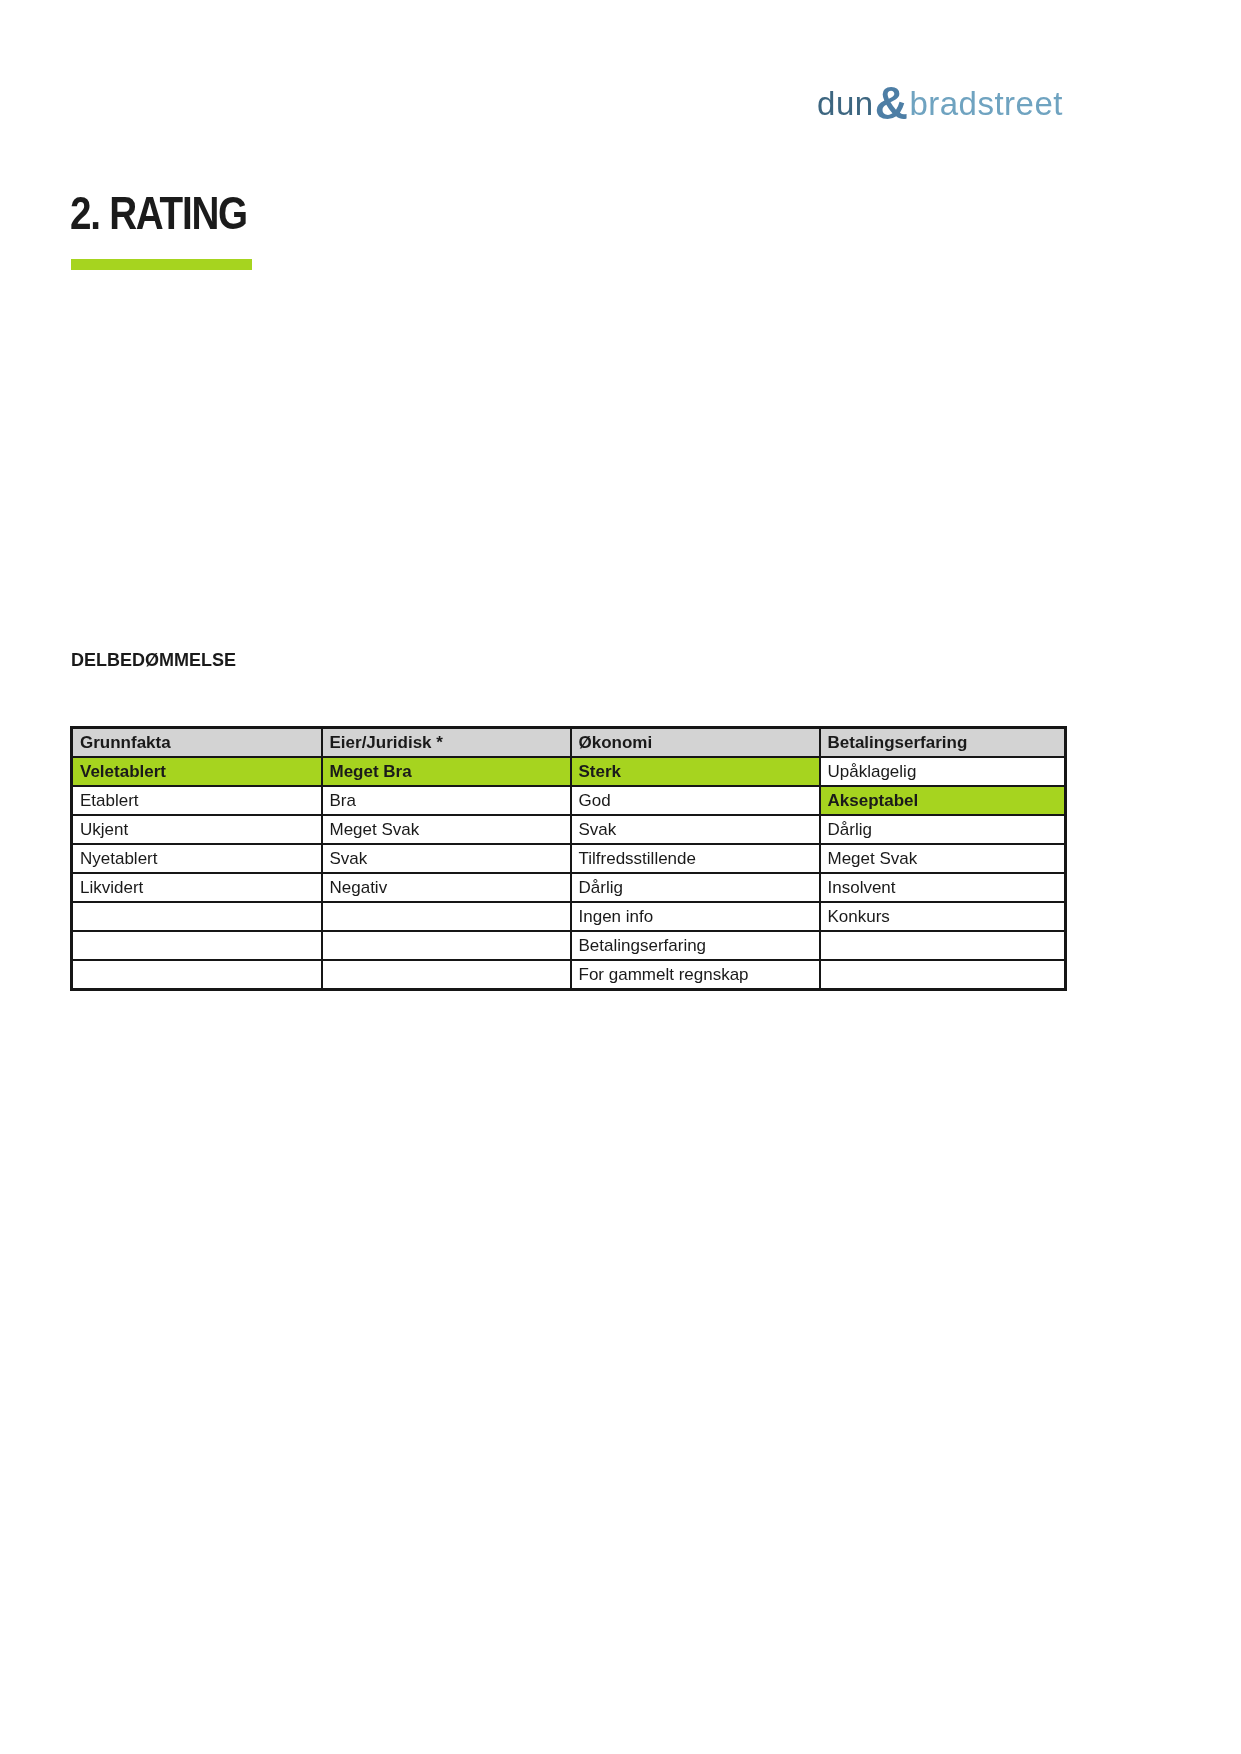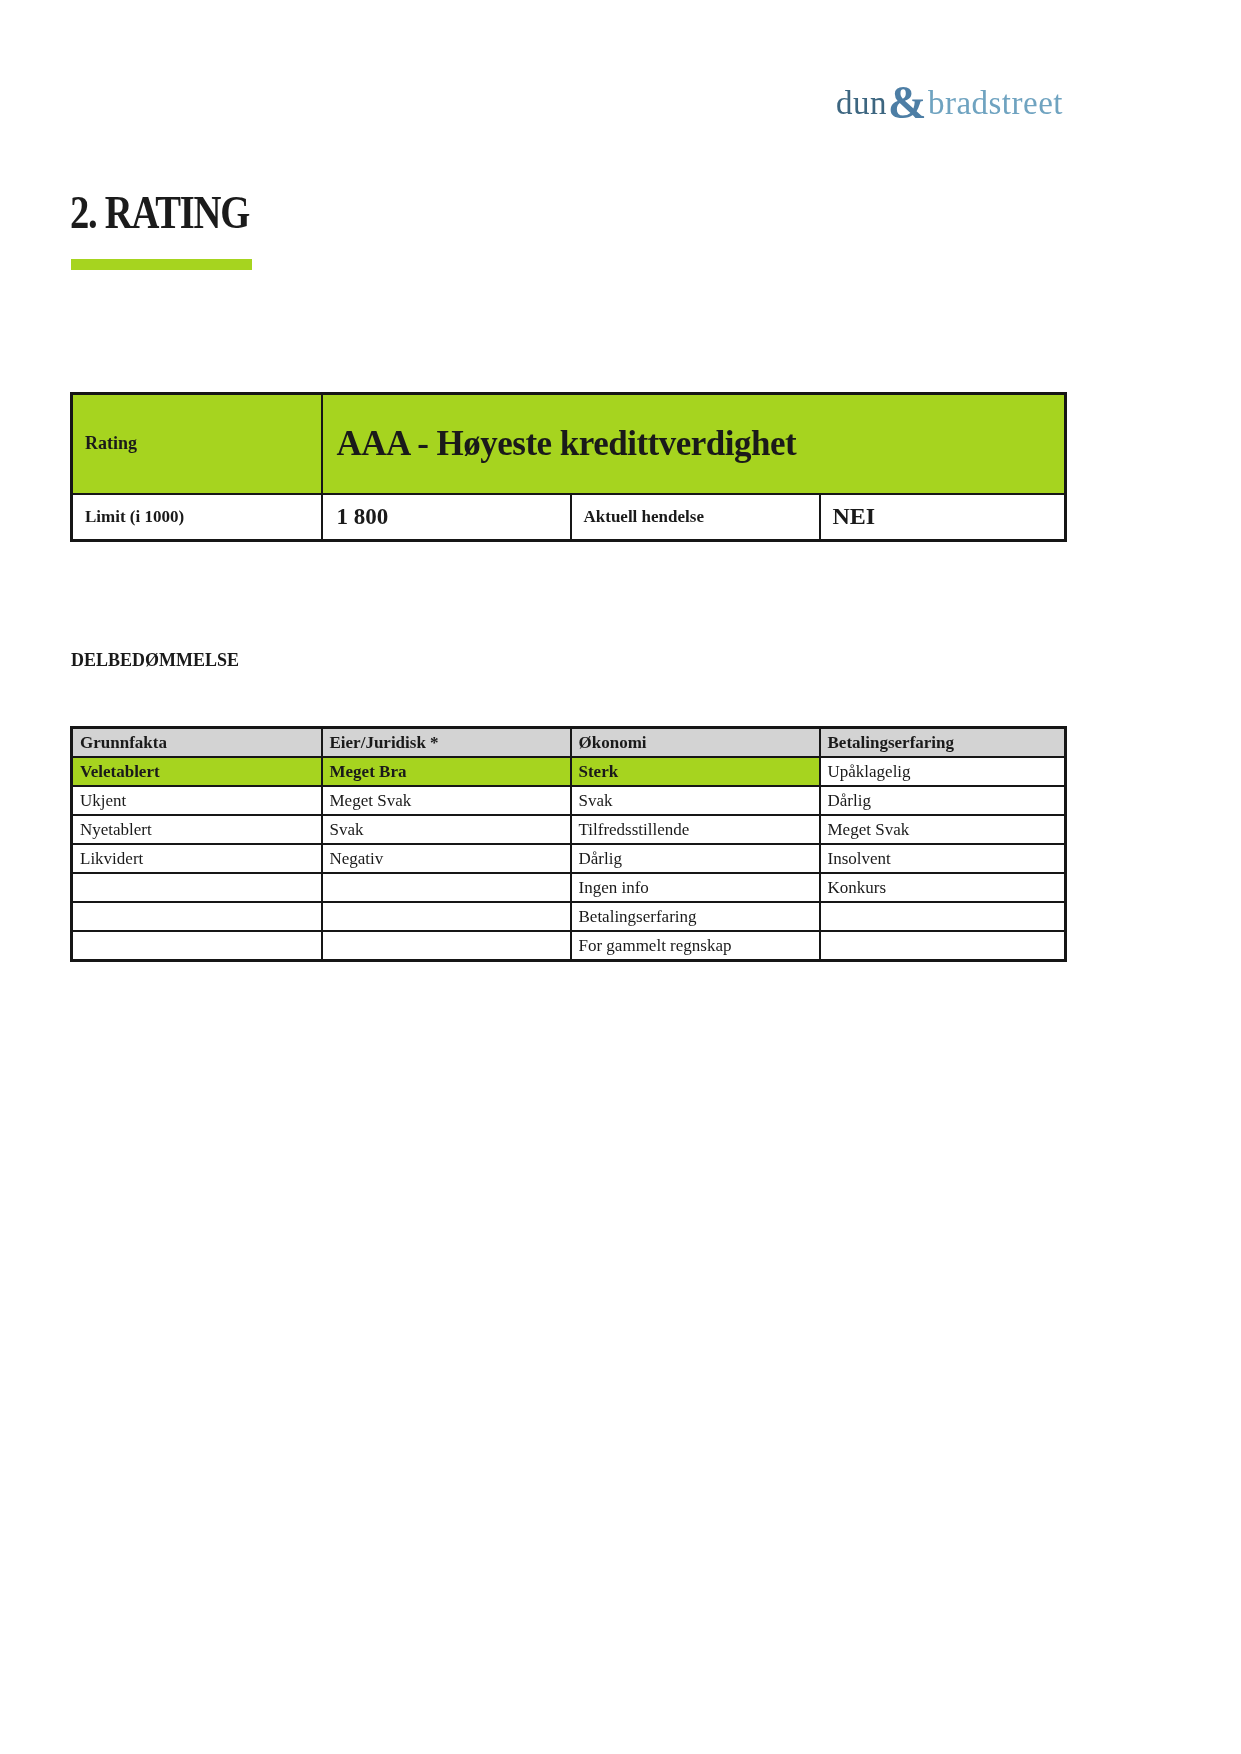--- a/index.html
+++ b/index.html
@@ -1,21 +1,21 @@
 <!DOCTYPE html>
 <html style="--green: #a6d41f; --gray: #d3d3d3; --border: #161616; --logo-dark: #3d6680; --logo-mid: #4d7ea5; --logo-light: #6fa3c0;"><head>
 <meta charset="utf-8">
 <style>
   html,body{margin:0;padding:0;background:#ffffff;}
   .page{
     position:relative;
     width:1241px;
     height:1590px;
     background:#ffffff;
-    font-family:Liberation Serif, serif;
+    font-family:Liberation Sans, sans-serif;
     color:#1a1a1a;
     overflow:hidden;
   }
   :root{
     --green:#a6d41f;
     --gray:#d3d3d3;
     --border:#161616;
     --logo-dark:#3d6680;
     --logo-mid:#4d7ea5;
     --logo-light:#6fa3c0;
@@ -148,40 +148,20 @@
 
 <div class="page">
 
   <div class="logo">
     <span class="part1">dun</span><span class="amp">&amp;</span><span class="part2">bradstreet</span>
   </div>
 
   <div class="heading">2. RATING</div>
   <div class="heading-bar"></div>
 
-  <table class="rating-table">
-    <colgroup>
-      <col style="width:250px">
-        <col style="width:249px">
-        <col style="width:249px">
-        <col style="width:246px">
-    </colgroup>
-    <tbody>
-        <tr class="row-top">
-      <td class="rating-label">Rating</td>
-      <td class="rating-value" colspan="3">AAA - Høyeste kredittverdighet</td>
-    </tr>
-    <tr class="row-bottom">
-      <td class="limit-label">Limit (i 1000)</td>
-      <td class="limit-value">1 800</td>
-      <td class="event-label">Aktuell hendelse</td>
-      <td class="event-value">NEI</td>
-    </tr>
-  </tbody>
-    </table>
 
   <div class="section-title">DELBEDØMMELSE</div>
 
   <table class="delb-table">
     <colgroup>
       <col style="width:250px">
         <col style="width:249px">
         <col style="width:249px">
         <col style="width:246px">
     </colgroup>
@@ -194,20 +174,26 @@
       </tr>
     </thead>
     <tbody>
         <tr>
           <td class="hl">Veletablert</td>
           <td class="hl">Meget Bra</td>
           <td class="hl">Sterk</td>
           <td>Upåklagelig</td>
         </tr>
         <tr>
+          <td>Etablert</td>
+          <td>Bra</td>
+          <td>God</td>
+          <td class="hl">Akseptabel</td>
+        </tr>
+        <tr>
           <td>Ukjent</td>
           <td>Meget Svak</td>
           <td>Svak</td>
           <td>Dårlig</td>
         </tr>
         <tr>
           <td>Nyetablert</td>
           <td>Svak</td>
           <td>Tilfredsstillende</td>
           <td>Meget Svak</td>

